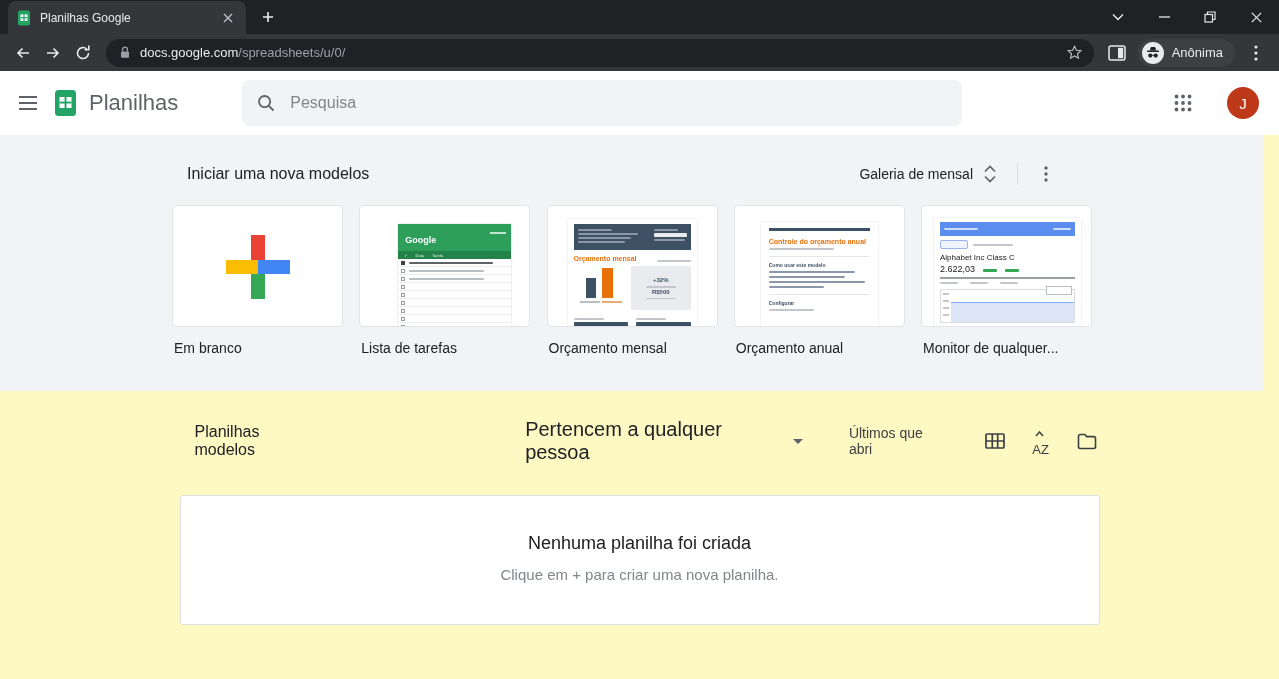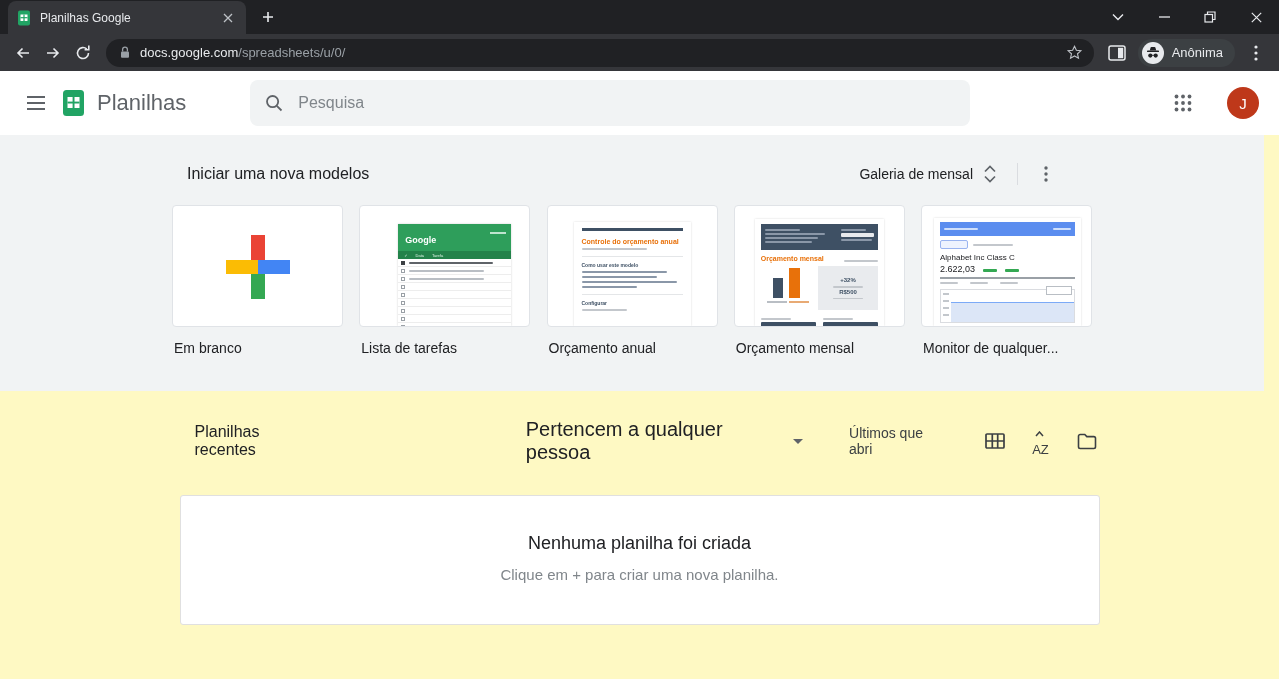--- a/index.html
+++ b/index.html
@@ -27,21 +27,21 @@
   .url-domain{color:#e8eaed;}
   .url-path{color:#9aa0a6;}
   .star-btn{margin-left:auto;width:26px;height:26px;border-radius:50%;}
   .sidepanel-btn{width:30px;height:30px;border-radius:50%;display:flex;align-items:center;justify-content:center;}
   .incog{display:flex;align-items:center;gap:8px;background:#3c4043;border-radius:14px;height:28px;
          padding:0 12px 0 4px;margin:0 6px;cursor:default;}
   .incog-circle{width:22px;height:22px;border-radius:50%;background:#e8eaed;display:flex;align-items:center;justify-content:center;}
   .incog-label{color:#e8eaed;font-size:13px;}
 
   
-  .appbar{height:64px;background:#fff;display:flex;align-items:center;padding:0 20px 0 12px;}
+  .appbar{height:64px;background:#fff;display:flex;align-items:center;padding:0 20px 0 4px;}
   .burger{width:48px;height:48px;border-radius:50%;display:flex;align-items:center;justify-content:center;cursor:pointer;}
   .app-name{font-size:22px;color:#5f6368;margin-left:10px;}
   .search{width:720px;height:46px;background:#f1f3f4;border-radius:8px;display:flex;align-items:center;
           padding:0 14px;margin-left:64px;box-sizing:border-box;}
   .search input{border:none;background:transparent;outline:none;font-size:16px;color:#202124;width:100%;
                 margin-left:12px;font-family:inherit;}
   .search input::placeholder{color:#80868b;}
   .appbar-right{margin-left:auto;display:flex;align-items:center;gap:24px;}
   .apps-btn{width:40px;height:40px;border-radius:50%;display:flex;align-items:center;justify-content:center;cursor:pointer;}
   .avatar{width:32px;height:32px;border-radius:50%;background:#be381a;color:#fff;font-size:15px;
@@ -393,42 +393,20 @@
                   </div>
 
               </div>
             </div>
           </div>
           <div class="card-label">Lista de tarefas</div>
         </div>
 
         <div class="card">
           <div class="thumb">
-            <div class="t3">
-              <div class="t3-topbar"></div>
-              <div class="t3-title">Controle do orçamento anual</div>
-              <div class="b w65"></div>
-              <div class="t3-hr"></div>
-              <div class="t3-sub">Como usar este modelo</div>
-              <div>
-                <div class="b bn w85"></div>
-                <div class="b bn w75"></div>
-                <div class="b bn w95"></div>
-                <div class="b bn w55"></div>
-              </div>
-              <div class="t3-hr"></div>
-              <div class="t3-sub">Configurar</div>
-              <div class="b w45"></div>
-            </div>
-          </div>
-          <div class="card-label">Orçamento anual</div>
-        </div>
-
-        <div class="card">
-          <div class="thumb">
             <div class="t4">
               <div class="t4-hero">
                 <div class="col">
                     <div class="b w55"></div>
                     <div class="b w95"></div>
                     <div class="b w85"></div>
                     <div class="b w90 w75"></div>
                   </div>
                 <div class="col2">
                     <div class="b w75"></div>
@@ -463,20 +441,42 @@
                   </div>
                 <div class="t4-pcol">
                     <div class="b w55"></div>
                     <div class="t4-pbar"></div>
                   </div>
               </div>
 
             </div>
           </div>
           <div class="card-label">Orçamento mensal</div>
+        </div>
+
+        <div class="card">
+          <div class="thumb">
+            <div class="t3">
+              <div class="t3-topbar"></div>
+              <div class="t3-title">Controle do orçamento anual</div>
+              <div class="b w65"></div>
+              <div class="t3-hr"></div>
+              <div class="t3-sub">Como usar este modelo</div>
+              <div>
+                <div class="b bn w85"></div>
+                <div class="b bn w75"></div>
+                <div class="b bn w95"></div>
+                <div class="b bn w55"></div>
+              </div>
+              <div class="t3-hr"></div>
+              <div class="t3-sub">Configurar</div>
+              <div class="b w45"></div>
+            </div>
+          </div>
+          <div class="card-label">Orçamento anual</div>
         </div>
 
         <div class="card">
           <div class="thumb">
             <div class="t5">
               <div class="t5-bluebar">
                   <span class="b"></span>
                   <span class="b b2"></span>
                 </div>
               <div class="t5-chiprow">
@@ -505,21 +505,21 @@
           <div class="card-label">Monitor de qualquer...</div>
         </div>
 
       </div>
     </div>
   </div>
 
   <div class="recents">
     <div class="inner">
       <div class="recents-head">
-        <span class="recents-title">Planilhas recentes</span>
+        <span class="recents-title">Planilhas modelos</span>
         <div class="owner-filter">
           <span>Pertencem a qualquer pessoa</span>
           <span class="tri-down"></span>
         </div>
         <span class="sort-label">Últimos que abri</span>
         <div class="list-icons">
           <div class="li-btn">
             <svg width="20" height="18" viewBox="0 0 20 18">
                 <rect x="1" y="2" width="18" height="14" rx="1" stroke="#3c4043" stroke-width="1.7" fill="none"></rect>
                 <path d="M7.3 2 V16 M12.7 2 V16 M1 9 H19" stroke="#3c4043" stroke-width="1.7"></path>

